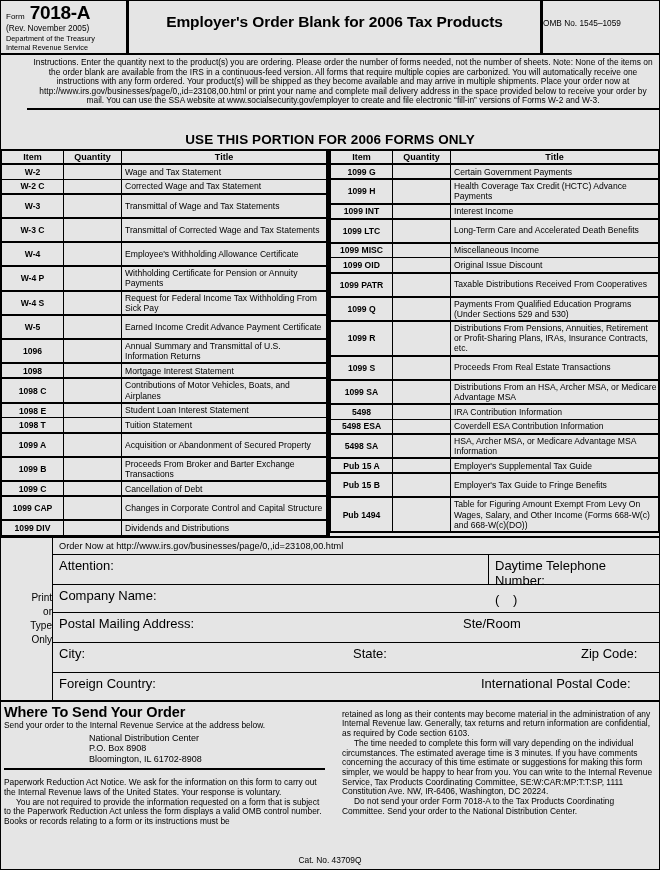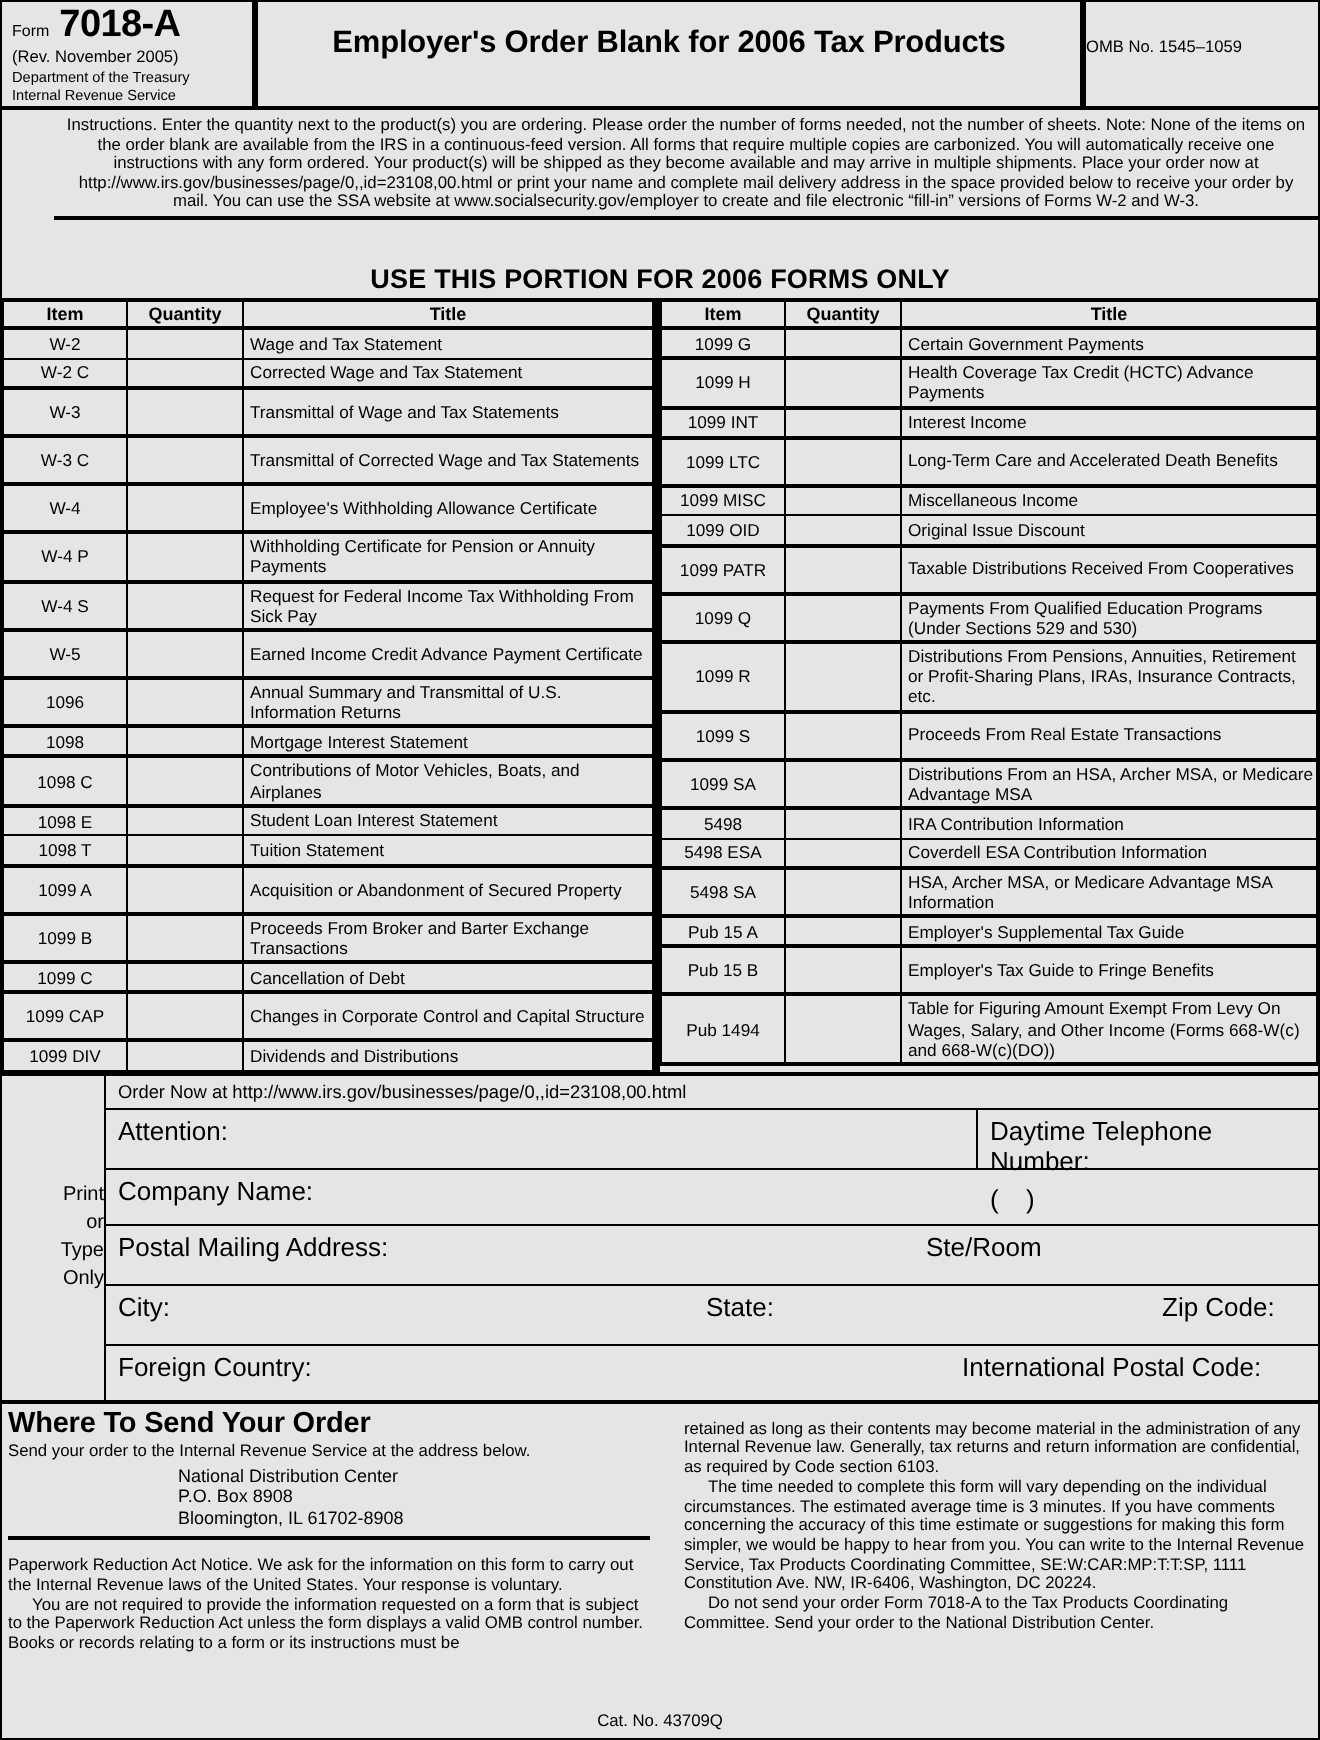--- a/index.html
+++ b/index.html
@@ -127,21 +127,21 @@
   }
   table.formtab th {
     text-align: center;
     font-weight: bold;
     font-size: 9px;
     padding: 1px 0 1px 0;
     border-bottom: 2.5px solid #000;
     border-top: none;
   }
   table.formtab tr.brow td { border-bottom: 2.5px solid #000; }
-  .c-item { width: 62px; text-align: center; font-weight: normal; font-size: 8.8px; }
+  .c-item { width: 62px; text-align: center; font-weight: bold; font-size: 8.8px; }
   .c-qty  { width: 58px; }
   .c-title { text-align: left; padding-left: 3px; line-height: 10.2px; padding-top: 1px; padding-bottom: 1px;}
   td.c-item { padding: 1px 0; }
   .h1 { height: 15px; }
   .h2 { height: 24px; }
   .h3 { height: 34px; }
 
   
   .orderwrap {
     display: flex;

